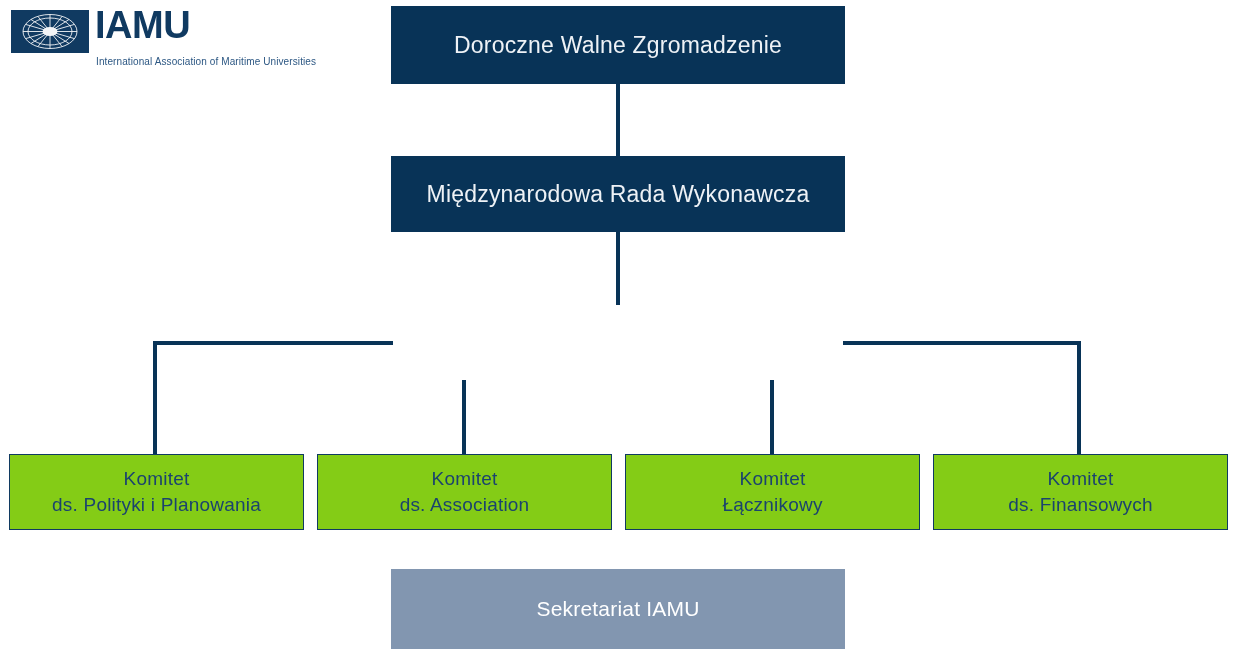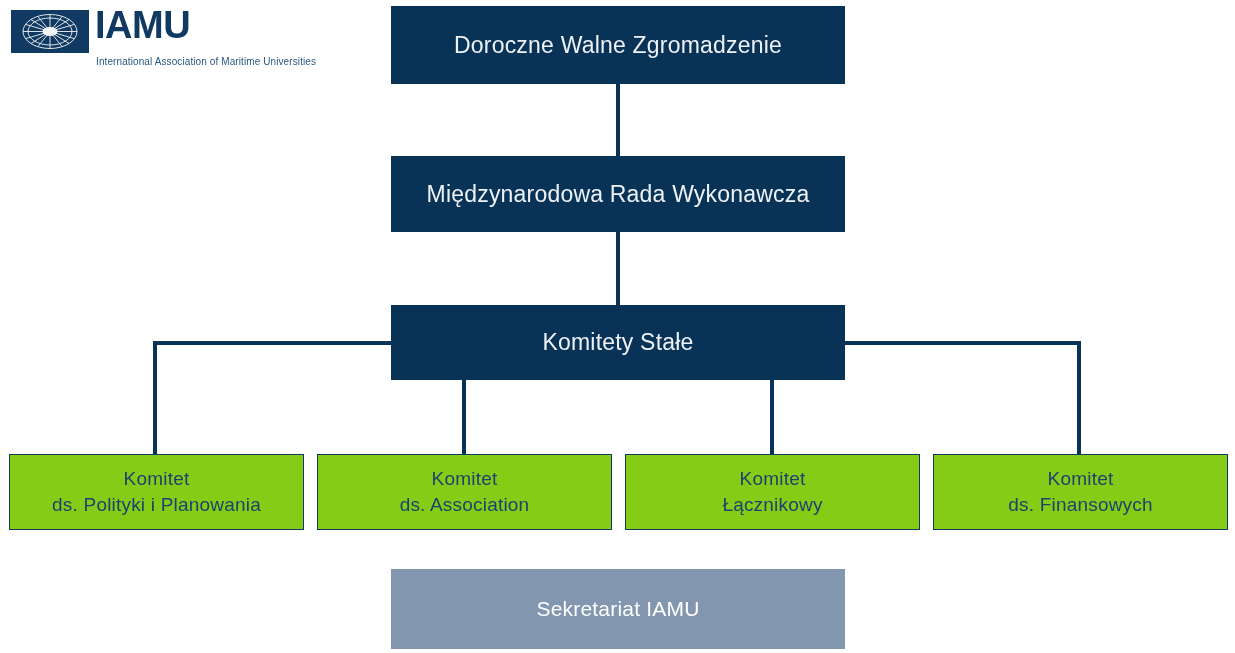--- a/index.html
+++ b/index.html
@@ -149,23 +149,20 @@
   <div class="conn" style="left:770px; top:380px; width:4px; height:75px;"></div>
 
   <div class="node node-filled" style="left:391px; top:6px; width:454px; height:78px;">
     <span>Doroczne Walne Zgromadzenie</span>
   </div>
 
   <div class="node node-filled" style="left:391px; top:156px; width:454px; height:76px;">
     <span>Międzynarodowa Rada Wykonawcza</span>
   </div>
 
-  <div class="node node-filled" style="left:391px; top:305px; width:454px; height:75px;">
-    <span>Komitety Stałe</span>
-  </div>
 
   <div class="node node-outlined" style="left:9px; top:454px; width:295px; height:76px;">
     <span class="lines">
       <span>Komitet</span>
       <span>ds. Polityki i Planowania</span>
     </span>
   </div>
 
   <div class="node node-outlined" style="left:317px; top:454px; width:295px; height:76px;">
     <span class="lines">

